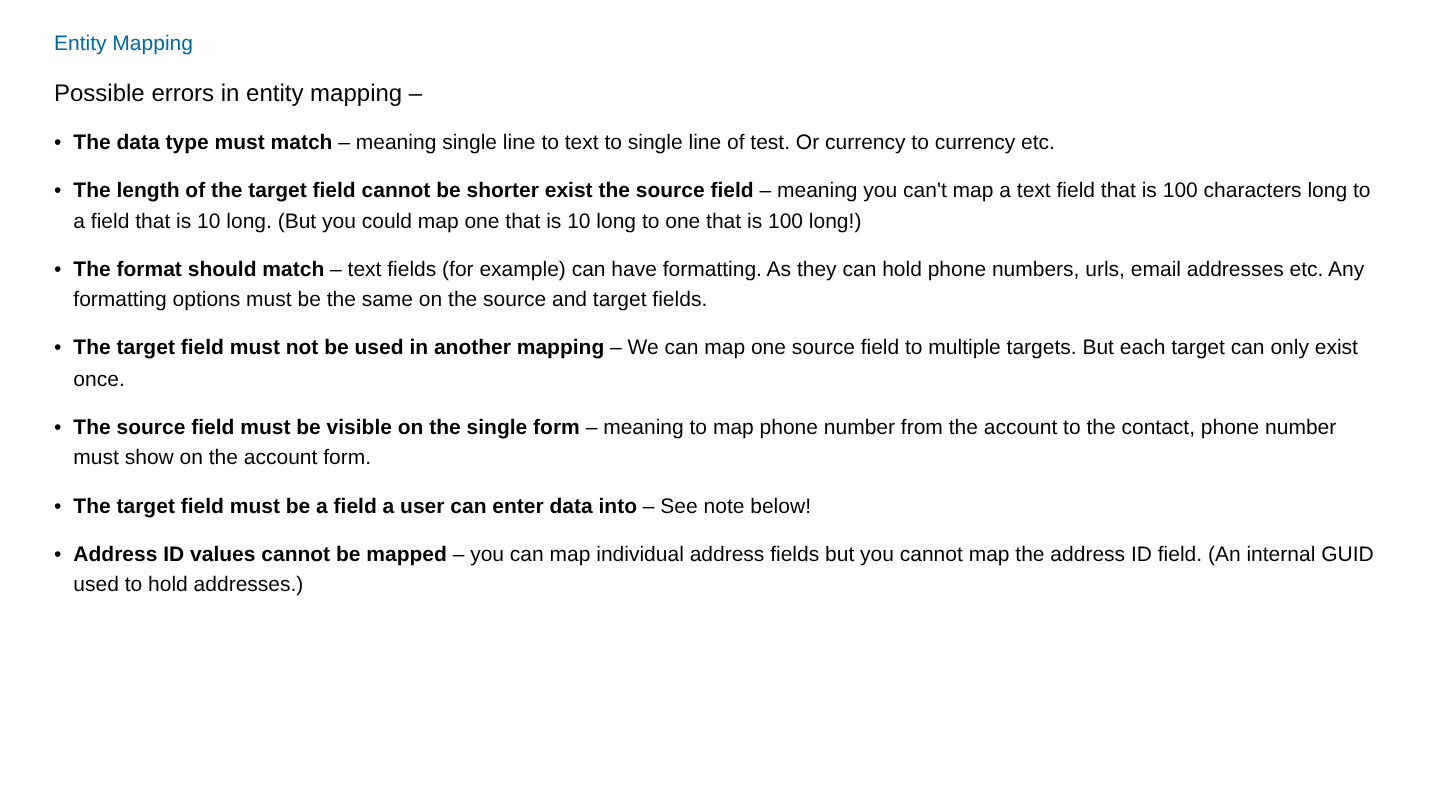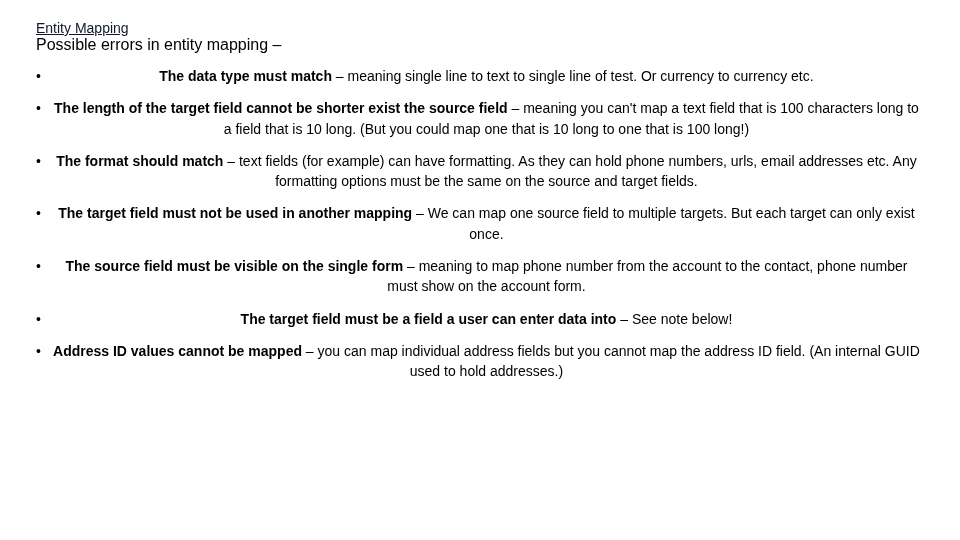--- a/index.html
+++ b/index.html
@@ -13,22 +13,22 @@
       font-family: Arial, sans-serif;
       font-size: 14px;
       color: #000000;
       width: 960px;
       min-height: 540px;
       padding: 20px 36px;
     }
 
     .page-title {
       font-size: 14px;
-      color: #0f172a;
-      text-decoration: underline;
+      color: #0369a1;
+      margin-bottom: 18px;
     }
 
     .section-heading {
       font-size: 16px;
       margin-bottom: 12px;
     }
 
     .bullet-list {
       list-style: none;
       padding: 0;
@@ -43,21 +43,20 @@
     }
 
     .bullet-list li .bullet {
       margin-right: 8px;
       flex-shrink: 0;
       margin-top: 0px;
     }
 
     .bullet-list li .item-text {
       flex: 1;
-      text-align: center;
     }
 
     .bullet-list li .item-text strong {
       font-weight: bold;
     }
   </style>
 </head>
 <body>
 
 <div class="page-title">Entity Mapping</div>

